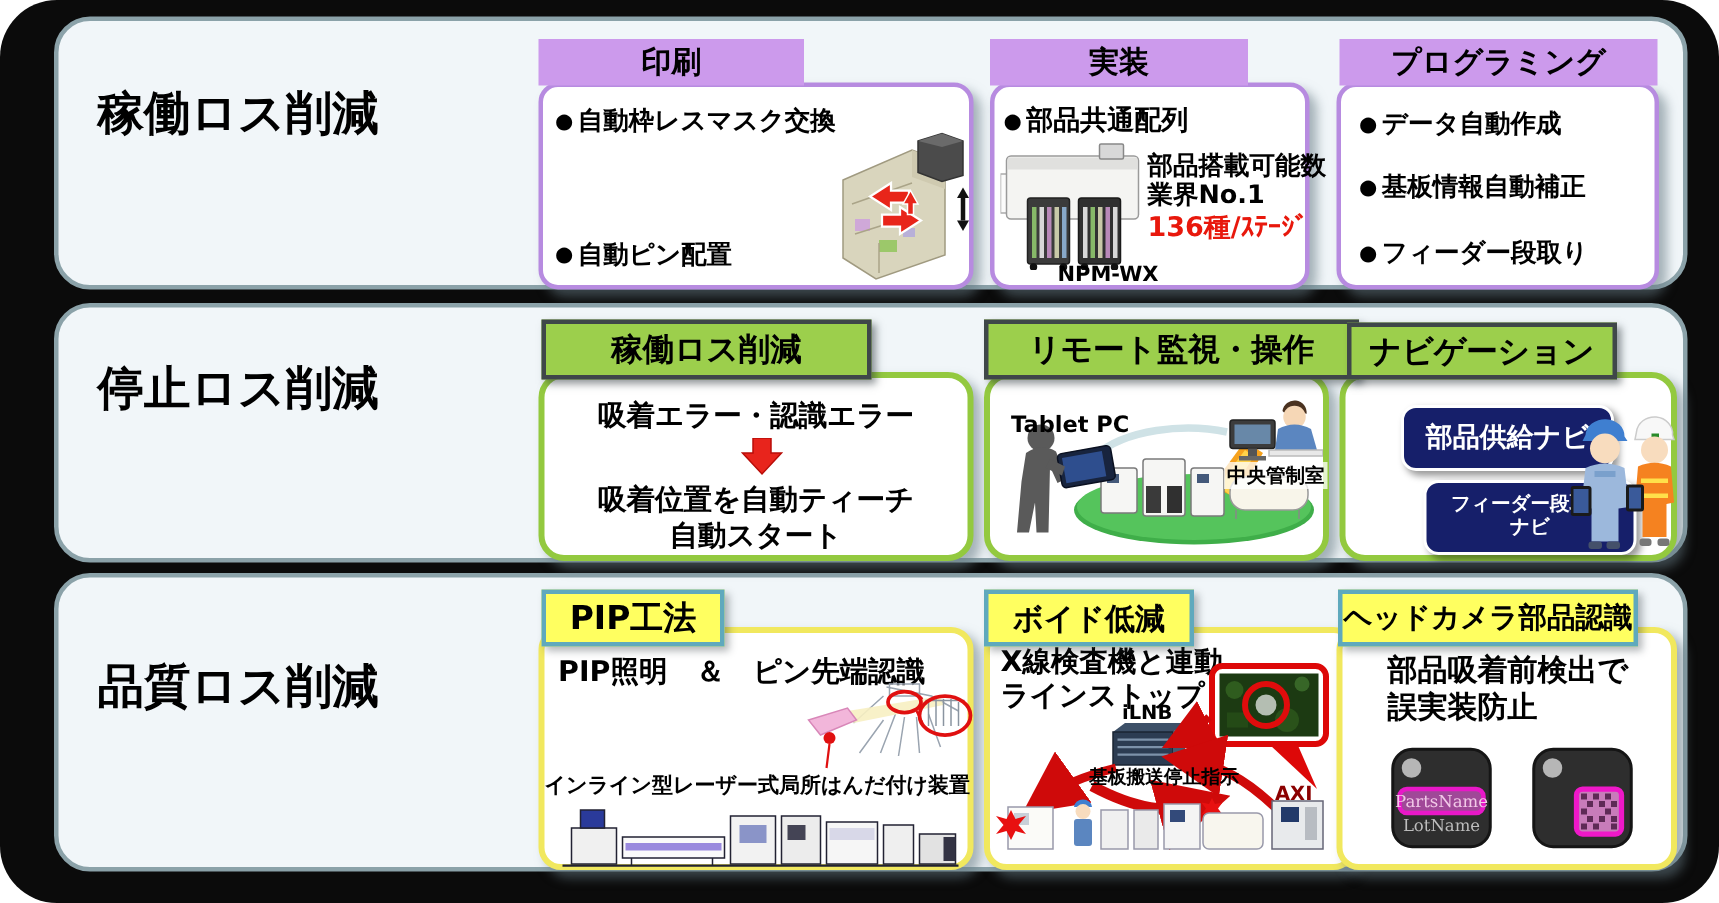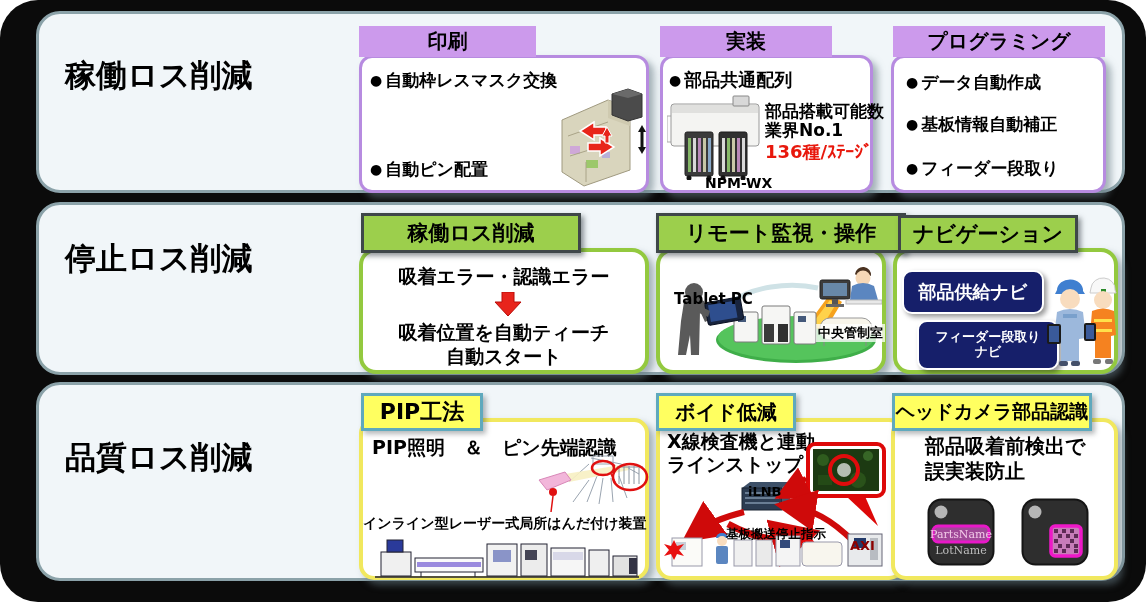--- a/index.html
+++ b/index.html
@@ -21,23 +21,23 @@
   .purple-box .fbox-content { border:3px solid var(--purple-border,#b78be0); border-radius:13px; }
   .green-box  .fbox-content { border:4px solid var(--green-border,#93c93f); border-radius:17px; }
   .yellow-box .fbox-content { border:4px solid var(--yellow-border,#f1e85e); border-radius:15px;padding-left:47px; }
   .bullet { position:absolute; font-weight:bold; font-size:17px; color:#000; white-space:nowrap; }
   .bullet::before { content:"●"; font-size:14px; margin-right:3px; position:relative; top:-1px; }
   .txt { position:absolute; font-weight:bold; color:#000; white-space:nowrap; }
   .center { left:0; right:0; text-align:center; }
   .red { color:var(--accent-red,#e8180c); }
   .nav-btn { position:absolute; display:flex; flex-direction:column; align-items:center; justify-content:center;
              background:var(--navy-button,#161f6a); border:2px solid #fff; border-radius:10px;
-             color:#fff; font-weight:bold; box-shadow:3px 3px 5px rgba(0,0,0,.4); line-height:1.15; }
+             color:#fff; font-weight:bold; box-shadow:3px 3px 5px rgba(0,0,0,.4); line-height:1.15;margin-left:32px; }
   .ill { position:absolute; }
-  .minilabel { position:absolute; font-weight:bold; color:#000; white-space:nowrap; z-index:4;margin-top:16px; }
+  .minilabel { position:absolute; font-weight:bold; color:#000; white-space:nowrap; z-index:4; }
 </style>
 </head>
 <body>
 
 <div class="canvas">
   <div class="frame"></div>
 
   <section class="row" style="top:11px;height:182px">
     <div class="row-title" style="top:41px">稼働ロス削減</div>
 

